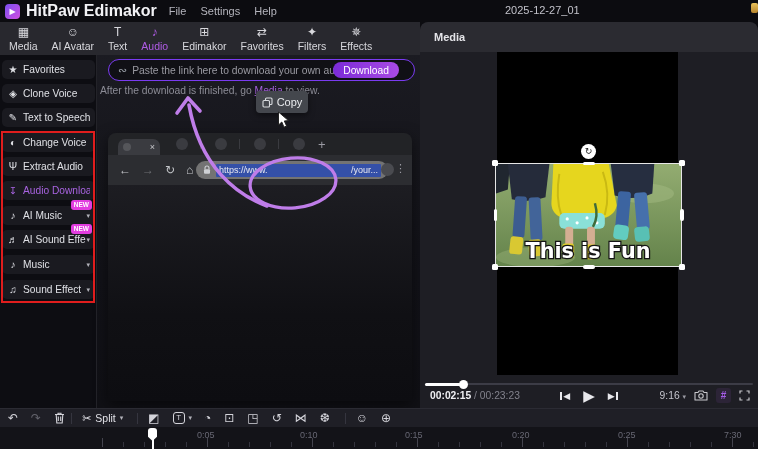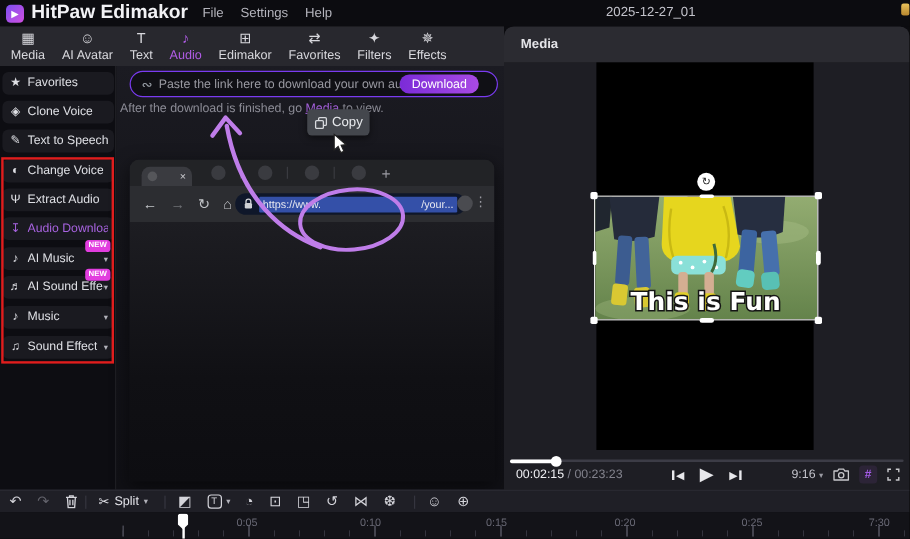--- a/index.html
+++ b/index.html
@@ -66,21 +66,21 @@
   #activetab { position:absolute; left:10px; bottom:0; width:42px; height:16px; background:#3a3b40;
     border-radius:7px 7px 0 0; display:flex; align-items:center; padding:0 5px; }
   #activetab .fav { width:8px; height:8px; border-radius:50%; background:#55565a; }
   #activetab .closex { margin-left:auto; color:#c8c8cc; font-size:9px; line-height:9px; }
   .ghost-tab { width:12px; height:12px; border-radius:50%; background:#3a3b40; margin-left:14px; }
   .tab-sep { width:1px; height:10px; background:#3a3b40; margin-left:12px; }
   #newtab { color:#9a9aa2; font-size:13px; margin-left:13px; line-height:13px; }
   #btoolbar { height:30px; background:#2c2d31; display:flex; align-items:center; position:relative; }
   .bnav { color:#c2c4c8; font-size:12px; margin-left:11px; line-height:14px; }
   .bnav.dim { color:#6e7074; }
-  #addressbar { position:absolute; left:88px; top:6px; width:192px; height:18px; background:#0f172a;
+  #addressbar { position:absolute; left:88px; top:6px; width:192px; height:18px; background:#737373;
     border-radius:9px; display:flex; align-items:center; padding:0 7px; }
   #urlsel { flex:1; margin-left:5px; background:#3450a8; border-radius:1px; height:13px;
     display:flex; align-items:center; justify-content:space-between; padding:0 3px; overflow:hidden; }
   #urlsel span { color:#e8e8f0; font-size:9px; white-space:nowrap; }
   #avatar { position:absolute; right:18px; top:8px; width:13px; height:13px; border-radius:50%;
     background:#4a4b50; }
   #bmenu { position:absolute; right:6px; top:7px; color:#9a9aa2; font-size:11px; }
   #bcontent { height:216px; background:linear-gradient(#1d1d22,#101014 60%,#0d0d11); }
 
   #copybtn { position:absolute; left:159px; top:36px; width:52px; height:22px; background:#44474d;
@@ -110,21 +110,21 @@
   .hnd.mr{top:50%;margin-top:-6px;right:-2.5px;width:3.5px;height:12px;border-radius:2px;}
   #rotate { position:absolute; left:50%; margin-left:-7.5px; top:-20px; width:15px; height:15px;
     border-radius:50%; background:#fff; color:#222; font-size:9px; line-height:14px;
     text-align:center; z-index:4; }
   #pfooter { position:absolute; left:0; bottom:0; width:338px; height:33px; background:#1e1e24; }
   #seek { position:absolute; left:5px; top:5px; right:5px; height:8px; }
   #seek .track { position:absolute; left:0; right:0; top:3px; height:2px; background:#3c3c46; border-radius:1px; }
   #seek .done { position:absolute; left:0; top:2.5px; width:38px; height:3px; background:#fff; border-radius:2px; }
   #seek .knob { position:absolute; left:34px; top:-0.5px; width:9px; height:9px; border-radius:50%; background:#fff; }
   #timecode { position:absolute; left:10px; top:15px; font-size:10.3px; color:#82828c; }
-  #timecode b { color:#f0f0f4; font-weight:normal;margin-top:24px; }
+  #timecode b { color:#f0f0f4; font-weight:bold;margin-top:24px; }
   #transport { position:absolute; left:0; right:0; top:13px; display:flex; align-items:center;
     justify-content:center; gap:13px; color:#e8e8ec; }
   .fbtn { display:flex; align-items:center; gap:1.5px; font-size:9px; }
   .fbar { width:1.5px; height:8px; background:currentColor; }
   #playbtn { font-size:15px; line-height:16px; }
   #pright { position:absolute; right:8px; top:13px; display:flex; align-items:center; gap:8px; }
   #ratio { color:#c4c4cc; font-size:10.3px; }
   #ratio .rc { font-size:7px; color:#9a9aa2; }
   #gridbtn { width:15px; height:15px; background:#2c2437; border-radius:3px; color:#a55ce8;
     font-size:10px; font-weight:bold; text-align:center; line-height:15px; }

